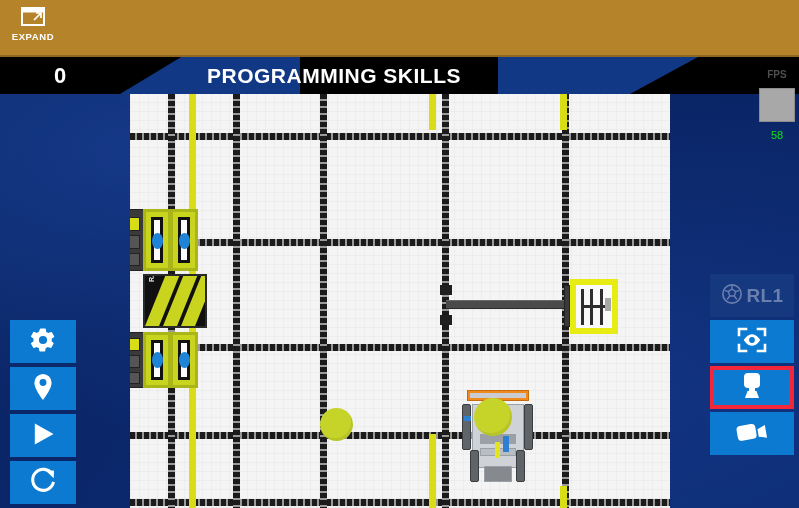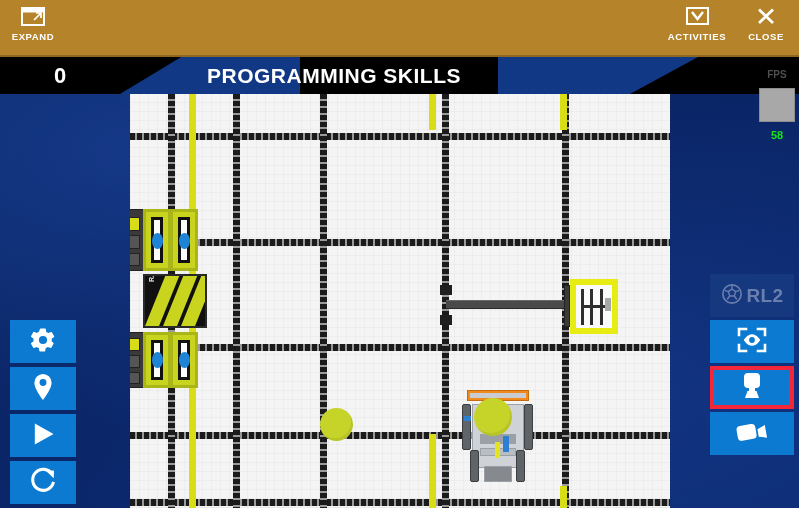--- a/index.html
+++ b/index.html
@@ -190,21 +190,21 @@
   
   #fps {
     position: absolute; right: 4px; top: 88px;
     width: 36px; height: 34px;
     background: #a8a8a8;
     display: flex; flex-direction: column;
     align-items: center; justify-content: center;
     border: 1px solid #8d8d8d;
   }
   #fps .fps-label { font-size: 10px; font-weight: bold; color: #4e4e4e; line-height: 12px; }
-  #fps .fps-value { font-size: 11px; font-weight: bold; color: #19e019; line-height: 12px; margin-top: 48px; }
+  #fps .fps-value { font-size: 11px; font-weight: normal; color: #19e019; line-height: 12px; margin-top: 48px; }
 
   
   .sidecol { position: absolute; display: flex; flex-direction: column; gap: 4px; }
   #left-col { left: 10px; top: 320px; }
   #right-col { right: 5px; top: 274px; gap: 3px; }
 
   .sbtn {
     width: 66px; height: 43px;
     background: #0b7ad0;
     display: flex; align-items: center; justify-content: center;
@@ -239,42 +239,20 @@
             <rect x="1" y="1" width="22" height="4.5" fill="#fff"></rect>
             <path d="M13 13 L20 6 M15 6 L20 6 L20 11" fill="none" stroke="#fff" stroke-width="1.7"></path>
           </svg>
         </span>
         <span class="tlabel">EXPAND</span>
       </div>
 
 
     </div>
 
-    <div class="tbgroup right">
-
-      <div class="tbtn" style="width:72px">
-        <span class="glyph">
-          <svg width="23" height="19" viewBox="0 0 23 19">
-            <path d="M1 1 L22 1 L22 17 L1 17 Z" fill="none" stroke="#fff" stroke-width="2"></path>
-            <path d="M6 5 L11.5 12 L17 5" fill="none" stroke="#fff" stroke-width="2.4"></path>
-          </svg>
-        </span>
-        <span class="tlabel">ACTIVITIES</span>
-      </div>
-
-      <div class="tbtn">
-        <span class="glyph">
-          <svg width="20" height="19" viewBox="0 0 20 19">
-            <path d="M3 2.5 L17 16 M17 2.5 L3 16" fill="none" stroke="#fff" stroke-width="2.8"></path>
-          </svg>
-        </span>
-        <span class="tlabel">CLOSE</span>
-      </div>
-
-    </div>
   </div>
 
   <div id="banner">
     <div class="trapL"></div>
     <div class="trapR"></div>
     <div id="banner-score">0</div>
     <div id="banner-title">PROGRAMMING SKILLS</div>
   </div>
 
   <div id="field-wrap">
@@ -410,30 +388,30 @@
           <path fill="none" stroke="#fff" stroke-width="2.6" d="M20 6.5 A9 9 0 1 0 21 12.8"></path>
           <path fill="#fff" d="M14.5 3.2 L21.4 3 L21.2 9.6 Z"></path>
         </svg>
       </span>
     </div>
 
   </div>
 
   <div class="sidecol" id="right-col">
 
-
     <div class="sbtn disabled">
       <span>
         <svg width="22" height="22" viewBox="0 0 24 24">
           <circle cx="12" cy="12" r="10" fill="none" stroke="#6b7fae" stroke-width="1.8"></circle>
           <path fill="none" stroke="#6b7fae" stroke-width="1.5" d="M12 6.5 L16 9.4 L14.5 14.2 L9.5 14.2 L8 9.4 Z M12 6.5 L12 2.2 M16 9.4 L20.2 8 M14.5 14.2 L17.3 18 M9.5 14.2 L6.7 18 M8 9.4 L3.8 8"></path>
         </svg>
       </span>
-      <span class="rllabel">RL2</span>
-    </div>
+      <span class="rllabel">RL1</span>
+    </div>
+
 
     <div class="sbtn wide">
       <span>
         <svg width="34" height="28" viewBox="0 0 34 28">
           <path fill="none" stroke="#fff" stroke-width="2.6" stroke-linecap="square" d="M4 9 L4 3 L11 3 M23 3 L30 3 L30 9 M30 19 L30 25 L23 25 M11 25 L4 25 L4 19"></path>
           <path fill="#fff" d="M17 8.2c-5 0-8.2 5.8-8.2 5.8s3.2 5.8 8.2 5.8 8.2-5.8 8.2-5.8S22 8.2 17 8.2z"></path>
           <circle cx="17" cy="14" r="2.9" fill="#0b7ad0"></circle>
         </svg>
       </span>
     </div>

